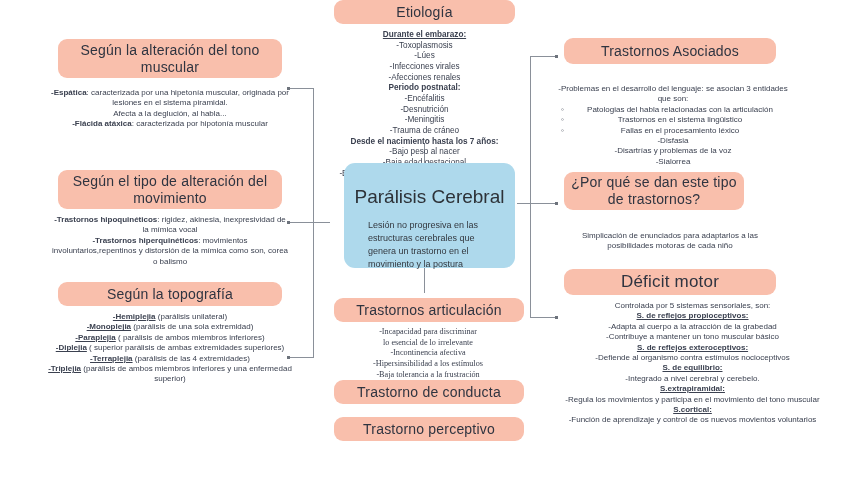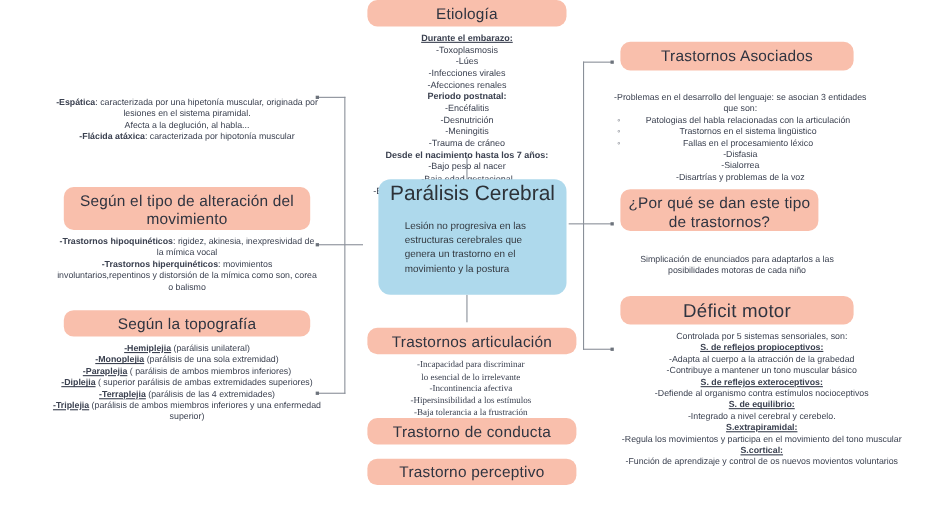--- a/index.html
+++ b/index.html
@@ -17,21 +17,21 @@
     height: 477px;
     overflow: hidden;
     background: #ffffff;
   }
   .node {
     position: absolute;
     box-sizing: border-box;
     border-radius: 9px;
     text-align: center;
     display: flex;
-    align-items: flex-start;
+    align-items: center;
     justify-content: center;
     padding: 4px 6px;
     line-height: 1.18;
   }
   .node.pink { background: #f9bfac; color: #2f3440; }
   .node-title { font-size: 14px; letter-spacing: .2px; }
   .node-title.big { font-size: 17px; }
   .txt {
     position: absolute;
     box-sizing: border-box;
@@ -67,21 +67,21 @@
   }
   .blue-box {
     position: absolute;
     border-radius: 11px;
     background: #aed9ec;
     display: flex;
     flex-direction: column;
     align-items: center;
     justify-content: flex-start;
     box-sizing: border-box;
-    padding-top: 3px;
+    padding-top: 23px;
   }
   .blue-box .ttl {
     font-size: 19px;
     color: #2d3238;
     margin-bottom: 11px;
     font-weight: normal;
   }
   .conn { position: absolute; background: #8a9099; }
   .conn.v { width: 1px; }
   .conn.h { height: 1px; }
@@ -116,20 +116,23 @@
   </div>
   <div class="txt c" style="left:328px; top:30px; width:193px;">
     <span id="etiologia-lines"><div class="bul"><b><u>Durante el embarazo:</u></b></div><div class="bul">-Toxoplasmosis</div><div class="bul">-Lúes</div><div class="bul">-Infecciones virales</div><div class="bul">-Afecciones renales</div><div class="bul"><b>Periodo postnatal:</b></div><div class="bul">-Encéfalitis</div><div class="bul">-Desnutrición</div><div class="bul">-Meningitis</div><div class="bul">-Trauma de cráneo</div><div class="bul"><b>Desde el nacimiento hasta los 7 años:</b></div><div class="bul">-Bajo peso al nacer</div><div class="bul">-Baja edad gestacional</div><div class="bul">-Estado socoeconómico y nivel educativo de la madres</div></span>
   </div>
 
   <div class="blue-box" style="left:344px; top:163px; width:171px; height:105px;">
     <div class="ttl">Parálisis Cerebral</div>
     <div class="blue-body">Lesión no progresiva en las estructuras cerebrales que genera un trastorno en el movimiento y la postura</div>
   </div>
 
+  <div class="node pink" style="left:58px; top:39px; width:224px; height:39px;">
+    <span class="node-title">Según la alteración del tono muscular</span>
+  </div>
   <div class="txt" style="left:50px; top:88px; width:240px;">
     <span id="left1-lines"><div class="bul"><b>-Espática</b>: caracterizada por una hipetonía muscular, originada por lesiones en el sistema piramidal.</div><div class="bul">Afecta a la deglución, al habla...</div><div class="bul"><b>-Flácida atáxica</b>: caracterizada por hipotonía muscular</div></span>
   </div>
 
   <div class="node pink" style="left:58px; top:170px; width:224px; height:39px;">
     <span class="node-title">Según el tipo de alteración del movimiento</span>
   </div>
   <div class="txt" style="left:50px; top:215px; width:240px;">
     <span id="left2-lines"><div class="bul"><b>-Trastornos hipoquinéticos</b>: rigidez, akinesia, inexpresividad de la mímica vocal</div><div class="bul"><b>-Trastornos hiperquinéticos</b>: movimientos involuntarios,repentinos y distorsión de la mímica como son, corea o balismo</div></span>
   </div>
@@ -160,21 +163,21 @@
   <div class="txt" style="left:558px; top:84px; width:230px;">
     <span id="right1-lines"><div class="bul">-Problemas en el desarrollo del lenguaje: se asocian 3 entidades que son:</div><div class="bulrow">
           <span class="dot">◦</span>
           <span class="bodytxt">Patologias del habla relacionadas con la articulación</span>
         </div><div class="bulrow">
           <span class="dot">◦</span>
           <span class="bodytxt">Trastornos en el sistema lingüistico</span>
         </div><div class="bulrow">
           <span class="dot">◦</span>
           <span class="bodytxt">Fallas en el procesamiento léxico</span>
-        </div><div class="bul">-Disfasia</div><div class="bul">-Sialorrea</div><div class="bul">-Disartrías y problemas de la voz</div></span>
+        </div><div class="bul">-Disfasia</div><div class="bul">-Disartrías y problemas de la voz</div><div class="bul">-Sialorrea</div></span>
   </div>
 
   <div class="node pink" style="left:564px; top:172px; width:180px; height:38px;">
     <span class="node-title">¿Por qué se dan este tipo de trastornos?</span>
   </div>
   <div class="txt" style="left:562px; top:231px; width:216px;">
     <span id="right2-lines"><div class="bul">Simplicación de enunciados para adaptarlos a las posibilidades motoras de cada niño</div></span>
   </div>
 
   <div class="node pink" style="left:564px; top:269px; width:212px; height:26px;">

